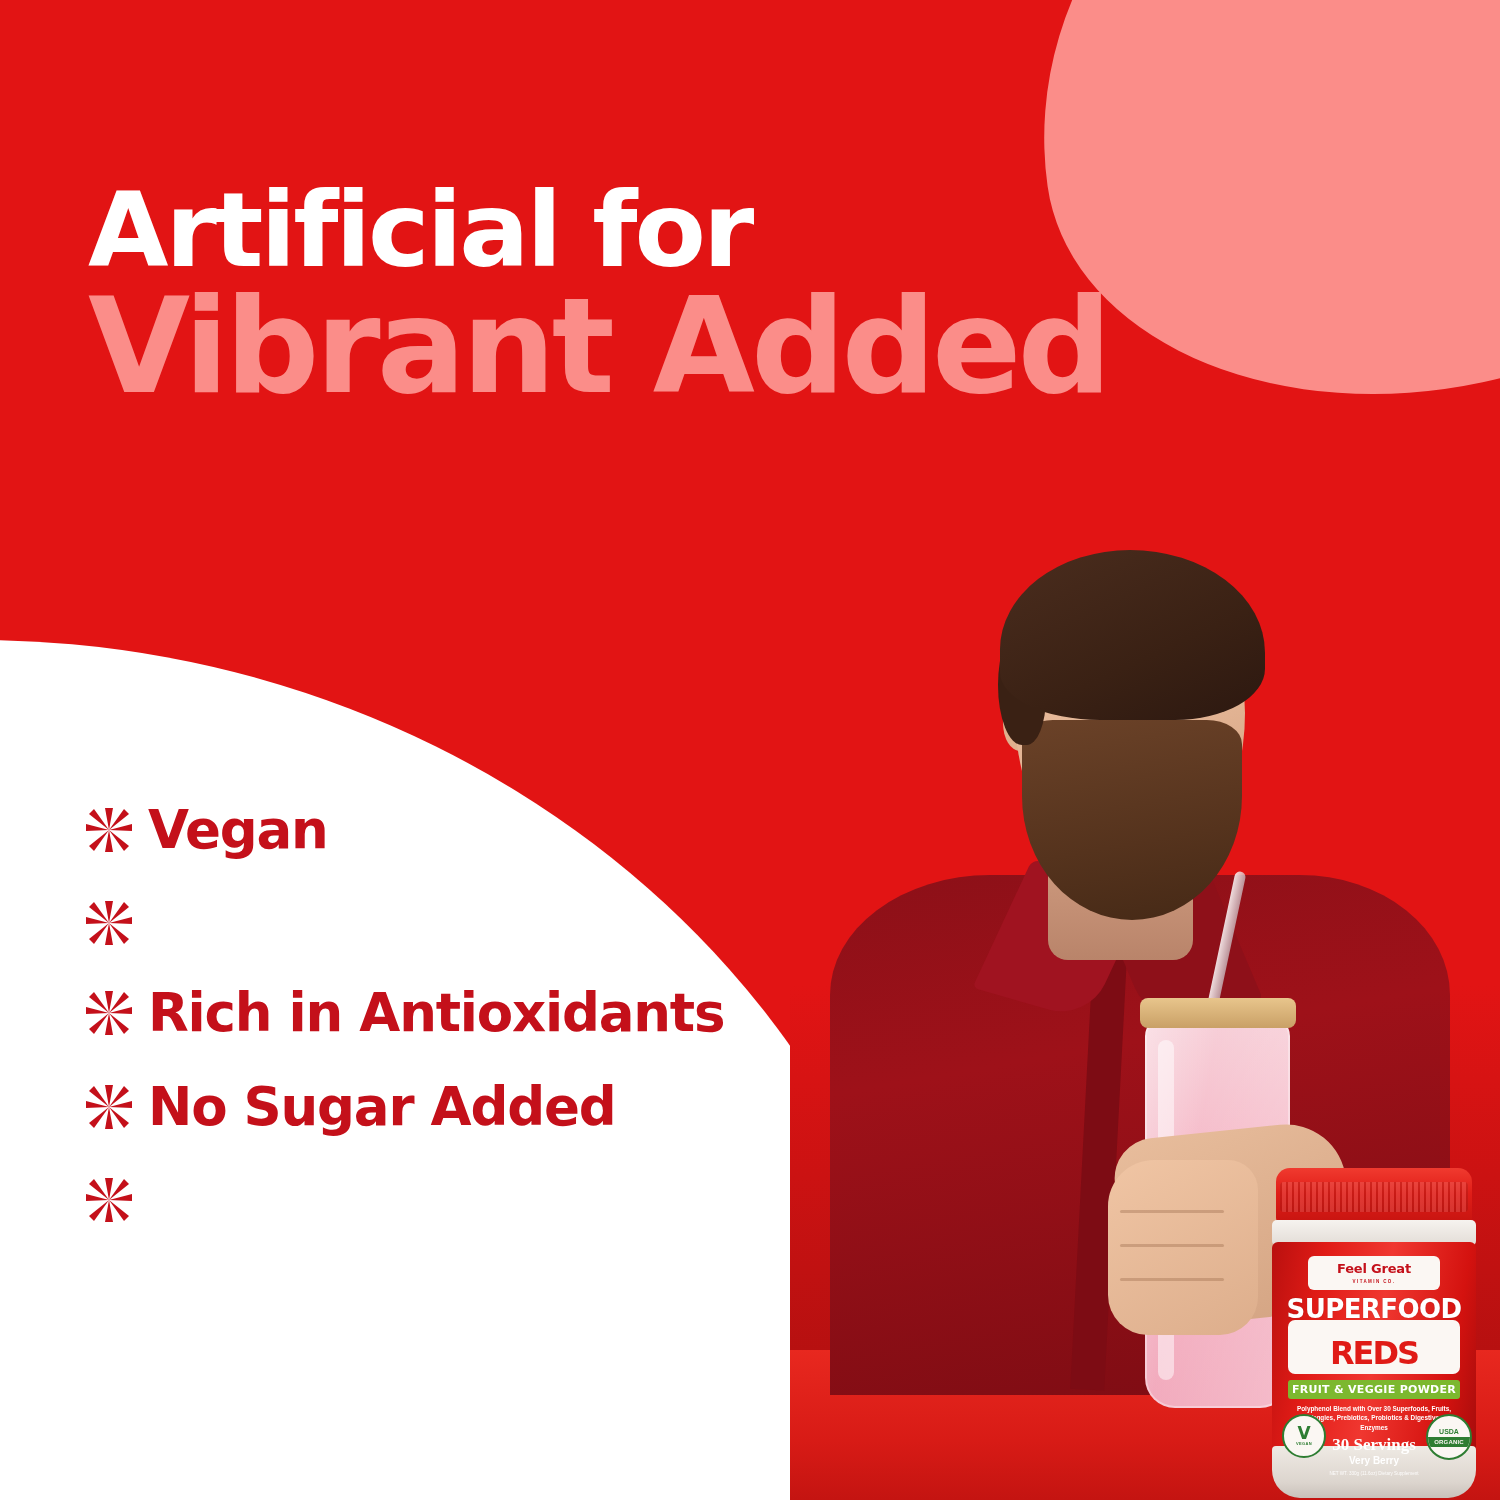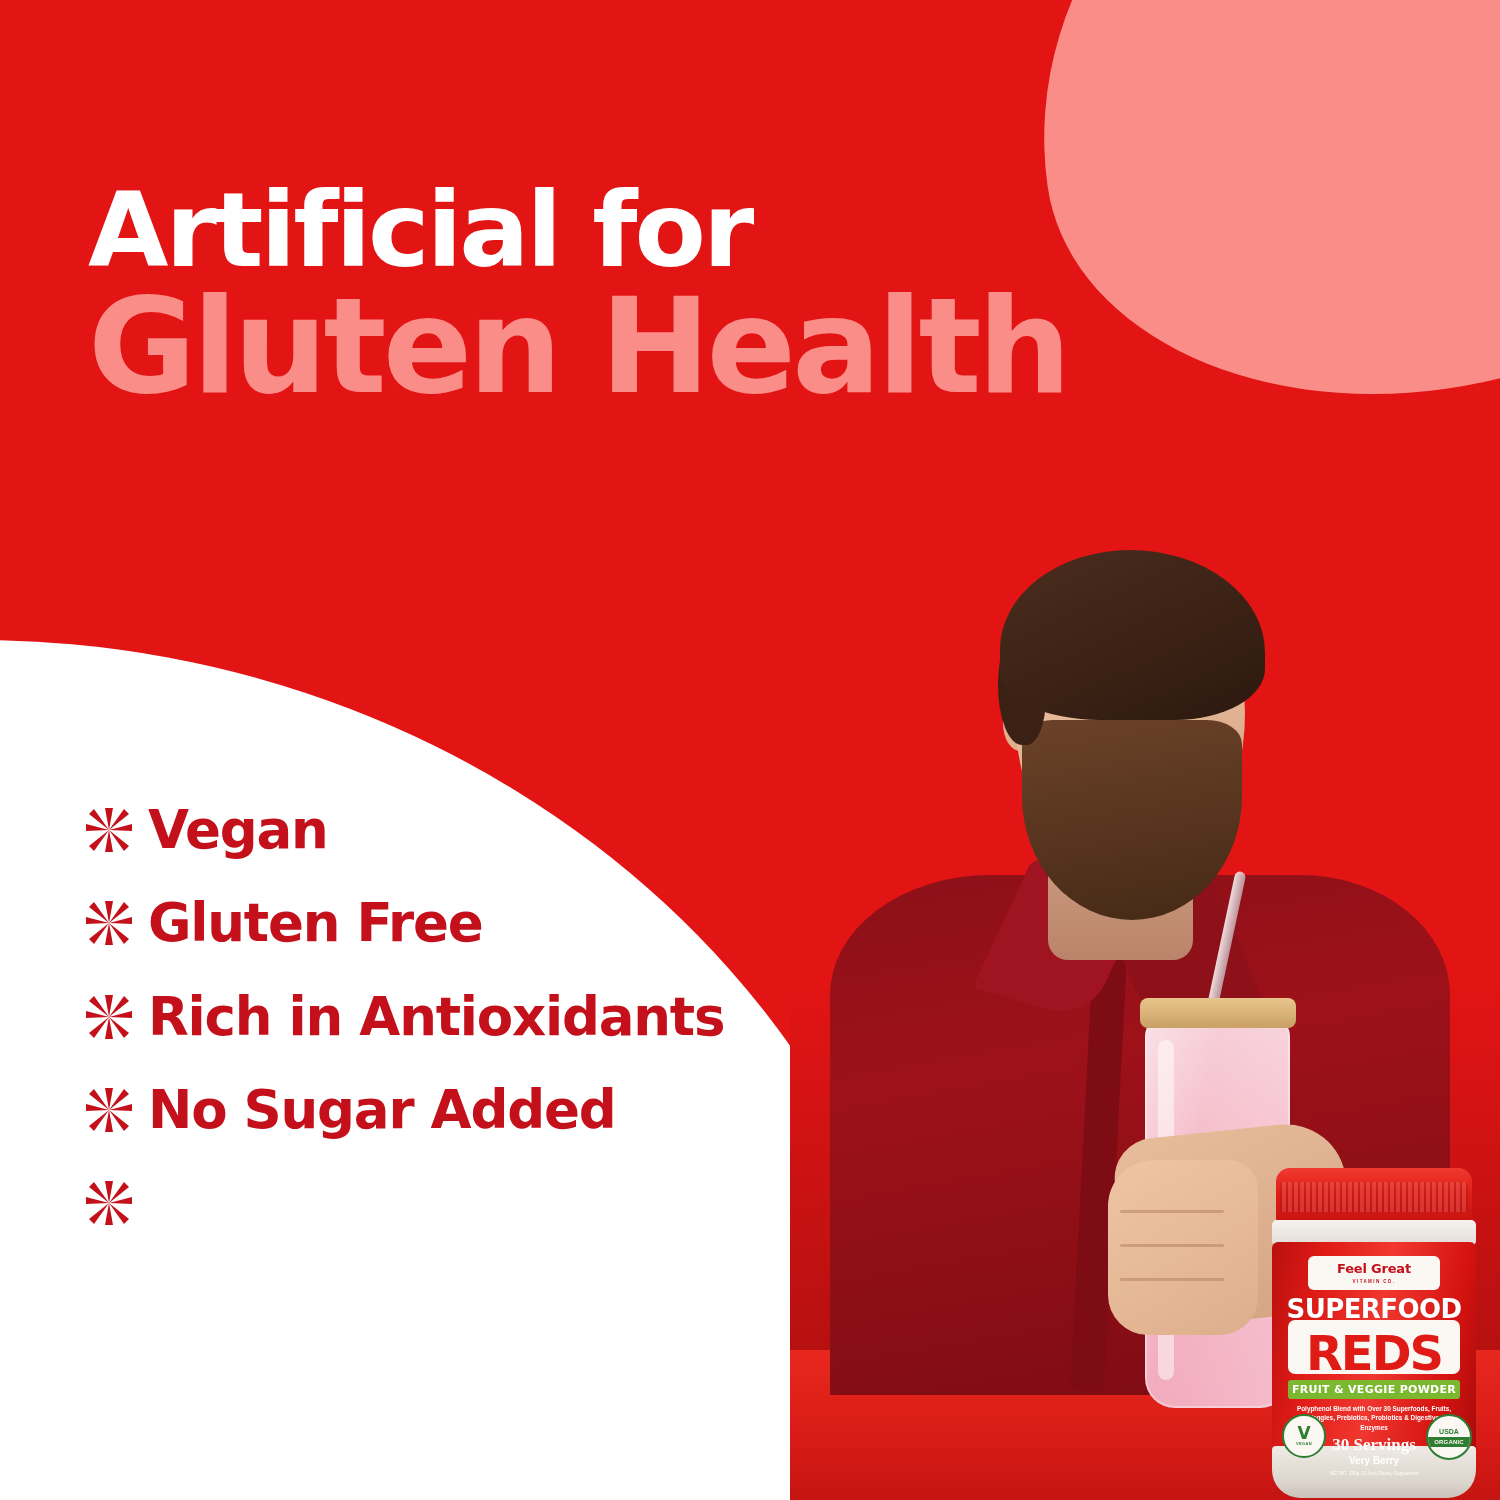--- a/index.html
+++ b/index.html
@@ -346,21 +346,21 @@
     position:absolute;
     left:20px; top:152px; width:172px; height:54px;
     background:#FBF7F3;
     border-radius:7px;
   }
   .reds-word{
     position:absolute;
     left:20px; top:152px; width:172px; height:66px;
     display:flex;align-items:center;justify-content:center;
     font-family:"DejaVu Sans","Liberation Sans",sans-serif;
-    font-weight:700;font-size:48px;color:#E01B16;
+    font-weight:700;font-size:32px;color:#E01B16;
     letter-spacing:-2px;line-height:1;
   }
   .fv-band{
     position:absolute;
     left:20px; top:212px; width:172px; height:19px;
     background:#7CB82F;
     border-radius:3px;
     display:flex;align-items:center;justify-content:center;
     font-family:"DejaVu Sans","Liberation Sans",sans-serif;
     font-weight:700;font-size:11px;color:#ffffff;letter-spacing:.3px;
@@ -492,21 +492,21 @@
       <div class="o">ORGANIC</div>
     </div>
 
     <div class="servings">30 Servings</div>
     <div class="flavor">Very Berry</div>
     <div class="netwt">NET WT. 330g (11.6oz) Dietary Supplement</div>
   </div>
 
   <div class="headline">
     <div class="hl-line hl-1">Artificial for</div>
-    <div class="hl-line hl-2">Gluten Health</div>
+    <div class="hl-line hl-2">Vibrant Added</div>
   </div>
 
   <div class="bullets">
 
     <div class="bullet-row">
       <span class="bullet-mark">
         <svg class="ast" width="52" height="52" viewBox="0 0 52 52" aria-hidden="true">
           <g fill="#C4101A">
             <polygon points="26,26 22,4 30,4"></polygon>
             <polygon points="26,26 22,48 30,48"></polygon>
@@ -530,21 +530,20 @@
             <polygon points="26,26 22,48 30,48"></polygon>
             <polygon points="26,26 3,20 3,27"></polygon>
             <polygon points="26,26 49,20 49,27"></polygon>
             <polygon points="26,26 6,10 11,5"></polygon>
             <polygon points="26,26 46,42 41,47"></polygon>
             <polygon points="26,26 46,10 41,5"></polygon>
             <polygon points="26,26 6,42 11,47"></polygon>
           </g>
         </svg>
       </span>
-      <span class="bullet-label">Gluten Free</span>
     </div>
 
     <div class="bullet-row">
       <span class="bullet-mark">
         <svg class="ast" width="52" height="52" viewBox="0 0 52 52" aria-hidden="true">
           <g fill="#C4101A">
             <polygon points="26,26 22,4 30,4"></polygon>
             <polygon points="26,26 22,48 30,48"></polygon>
             <polygon points="26,26 3,20 3,27"></polygon>
             <polygon points="26,26 49,20 49,27"></polygon>

